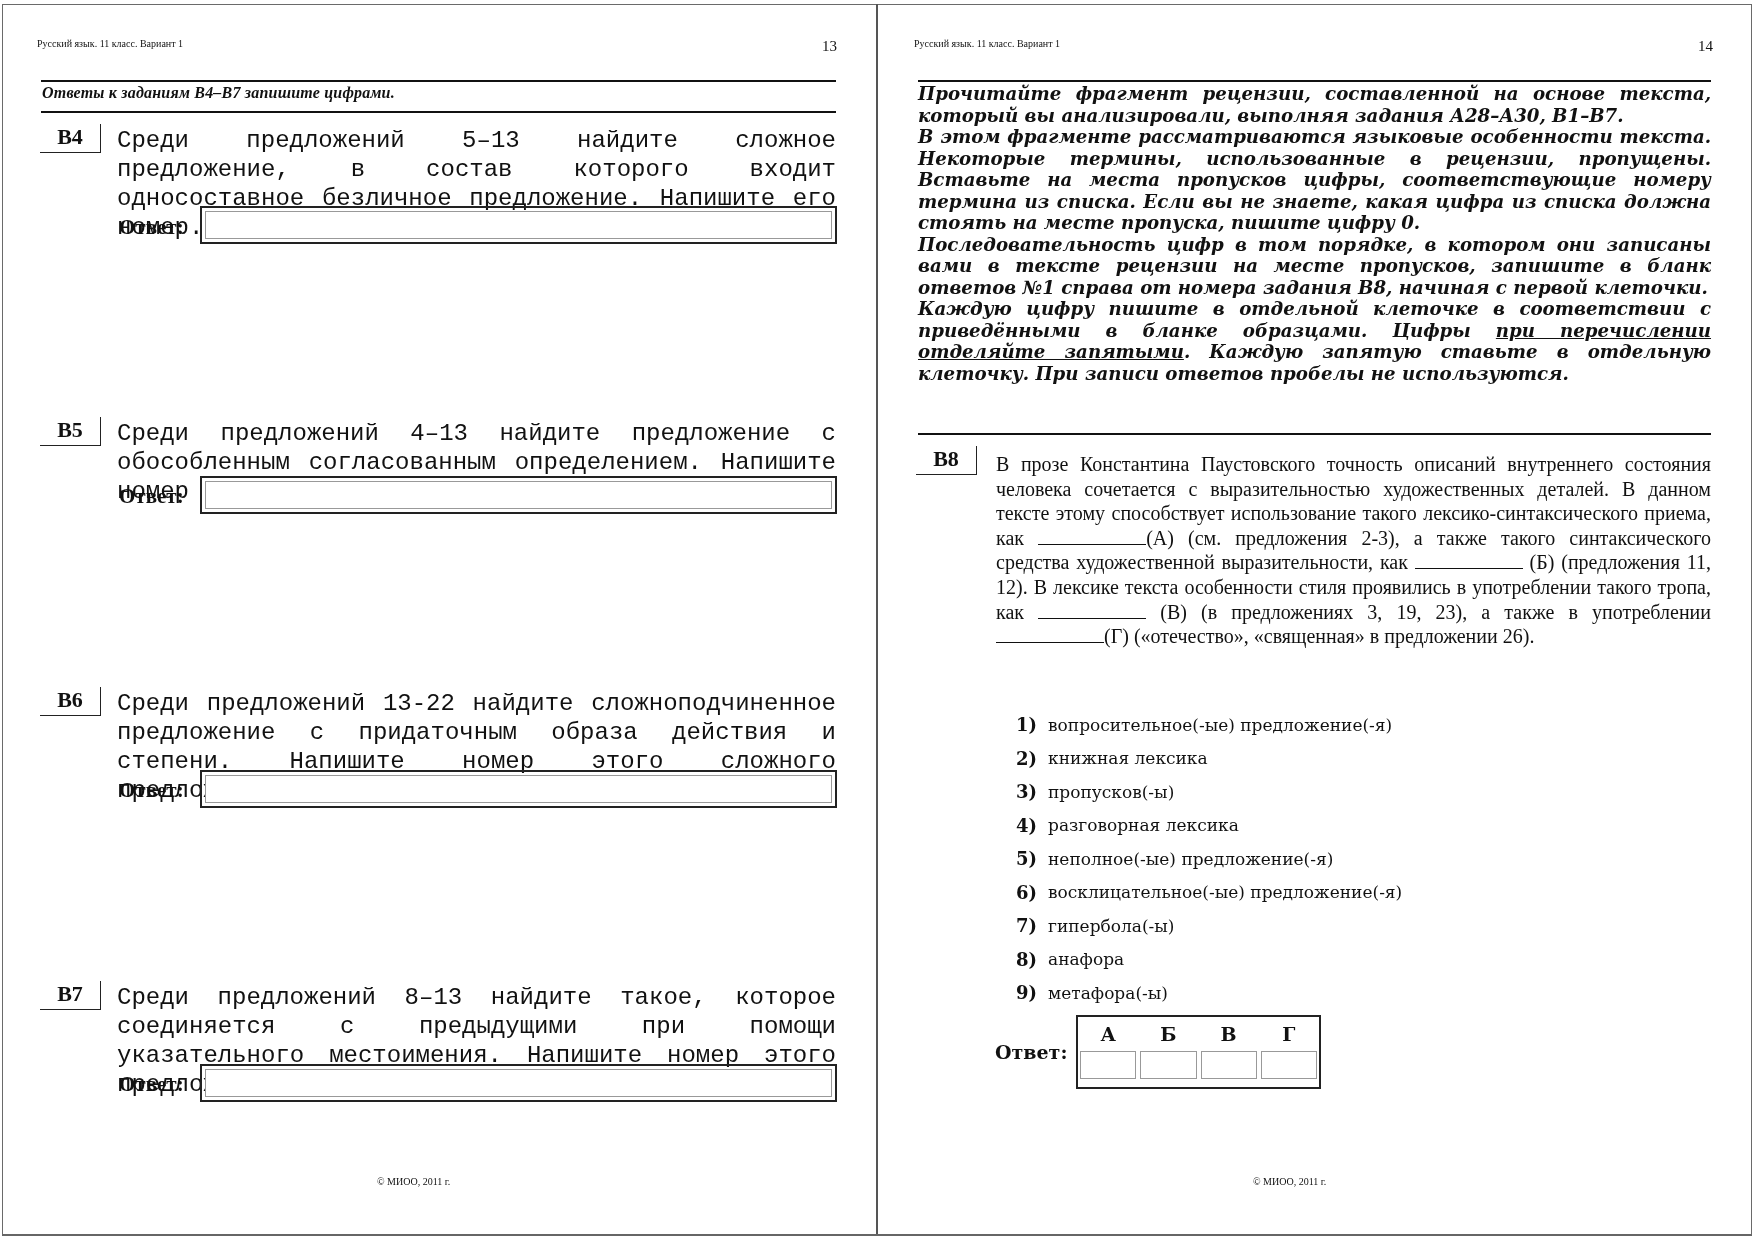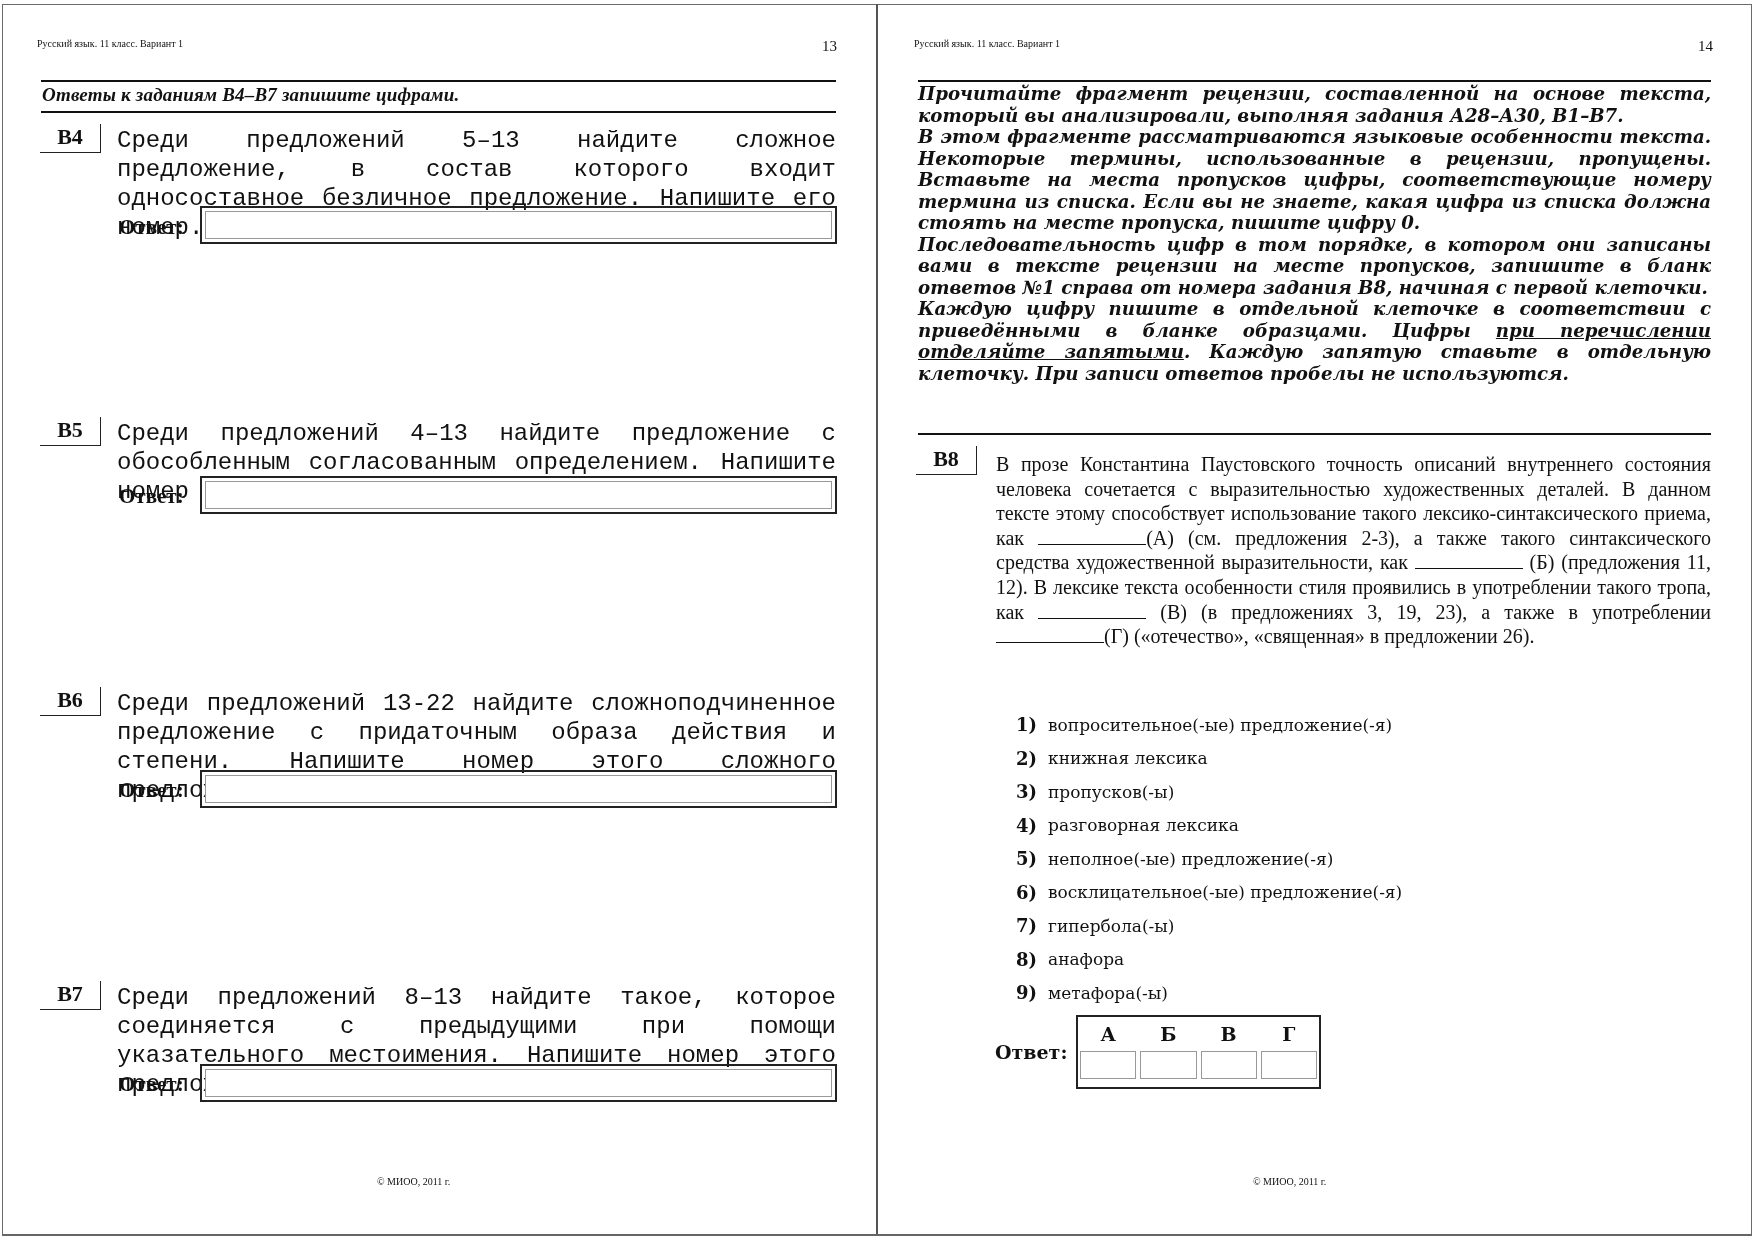--- a/index.html
+++ b/index.html
@@ -13,21 +13,21 @@
   .bottom-edge { position:absolute; left:2px; top:1234px; width:1750px; height:2px; background:#666; }
   .page { position:absolute; top:0; height:1239px; }
   .page.left { left:0; width:877px; }
   .page.right { left:878px; width:876px; }
 
   .run-head { position:absolute; top:38px; font-family:"Liberation Serif",serif; font-size:10px; }
   .run-num { position:absolute; top:38px; font-family:"Liberation Serif",serif; font-size:15px; }
   .foot { position:absolute; top:1176px; font-family:"Liberation Serif",serif; font-size:10px; }
 
   .hr { position:absolute; height:2px; background:#111; }
-  .italic-head { position:absolute; font-family:"Liberation Serif",serif; font-style:italic; font-weight:bold; font-size:19px; letter-spacing:0.2px; }
+  .italic-head { position:absolute; font-family:"Liberation Serif",serif; font-style:italic; font-weight:bold; font-size:16px; letter-spacing:0.2px; }
   .instr { position:absolute; font-family:"DejaVu Serif",serif; font-style:italic; font-weight:bold; font-size:18.2px; line-height:21.5px; text-align:justify; }
   .instr p { margin:0; }
   .instr .u { text-decoration:underline; }
 
   .task-label { position:absolute; font-family:"Liberation Serif",serif; font-weight:bold; font-size:22px; width:60px; height:28px; border-right:1px solid #222; border-bottom:1px solid #222; text-align:center; line-height:26px; }
   .task-text { position:absolute; font-family:Liberation Mono, monospace; font-size:24px; line-height:29px; text-align:justify; }
   .ans-label { position:absolute; font-family:"Liberation Serif",serif; font-weight:bold; font-size:21px; }
   .ans-box { position:absolute; border:2px solid #222; box-sizing:border-box; padding:3px; }
   .ans-box .inner { width:100%; height:100%; border:1px solid #999; box-sizing:border-box; background:#fff; }
 

